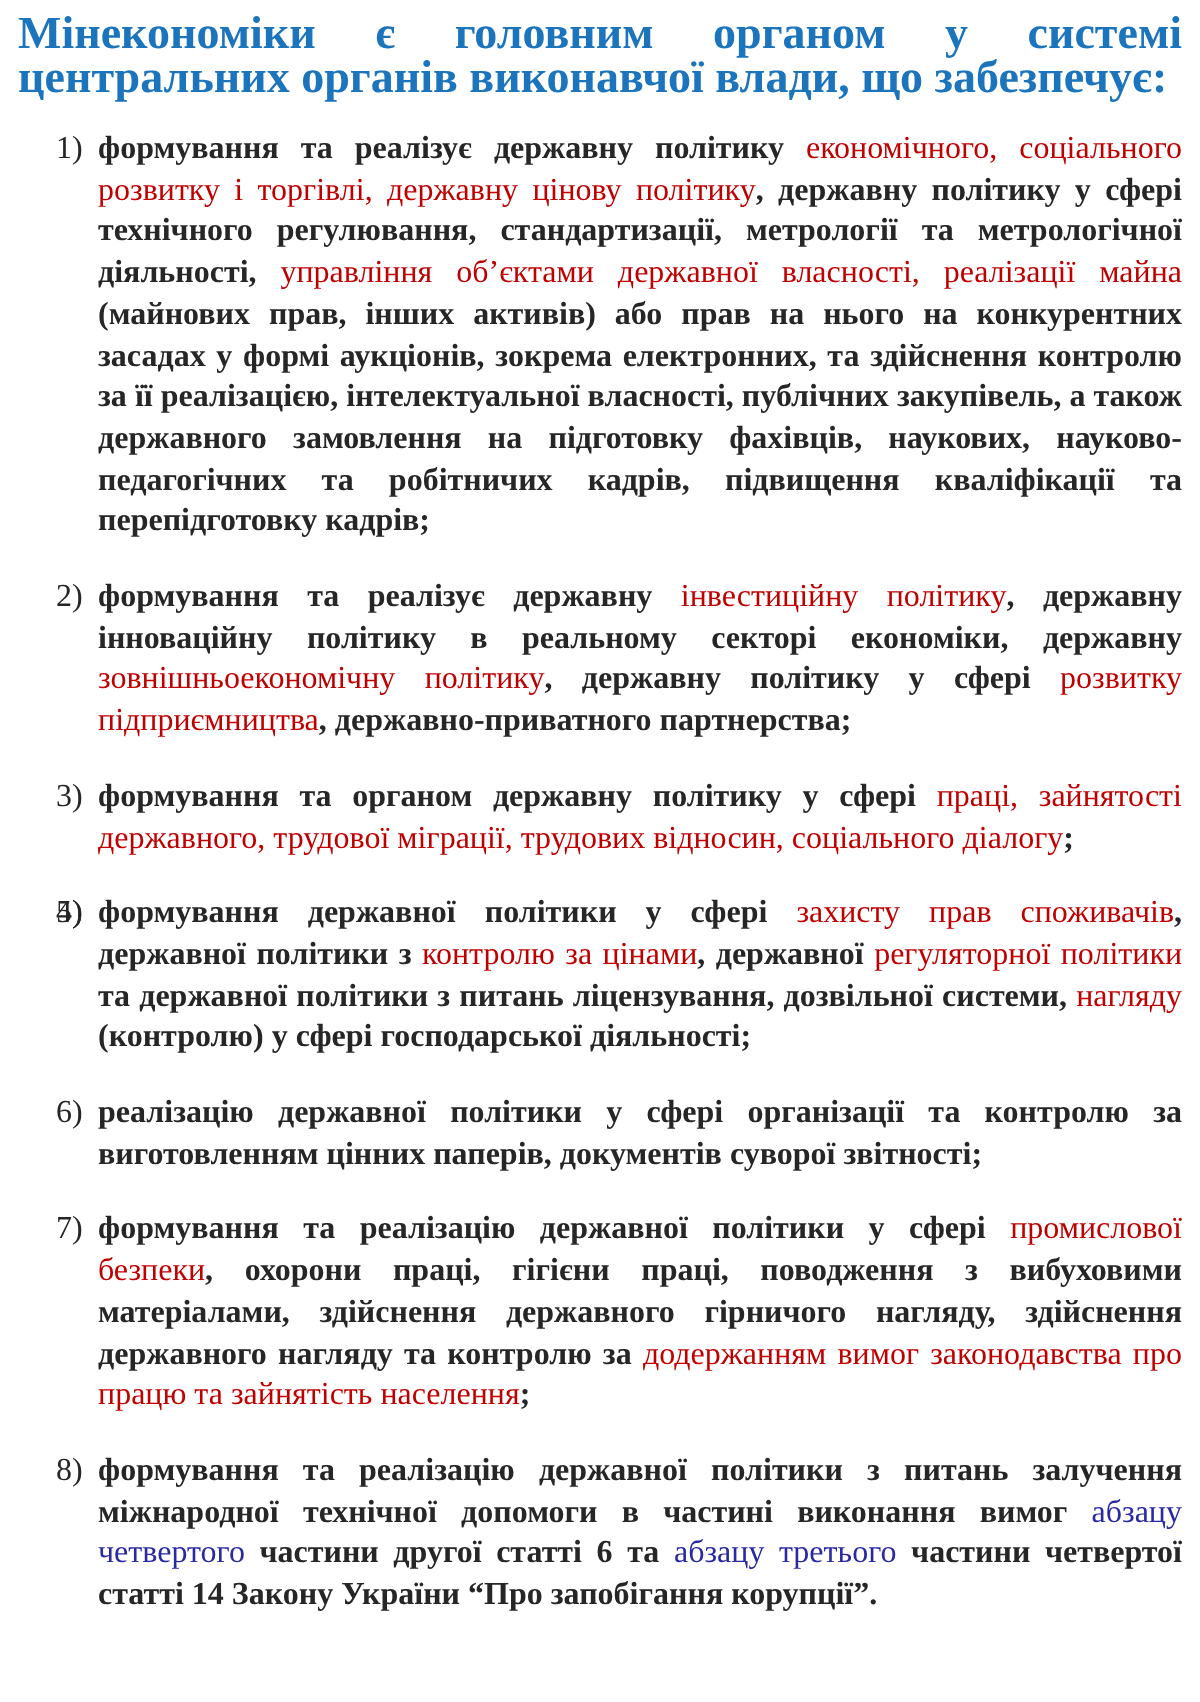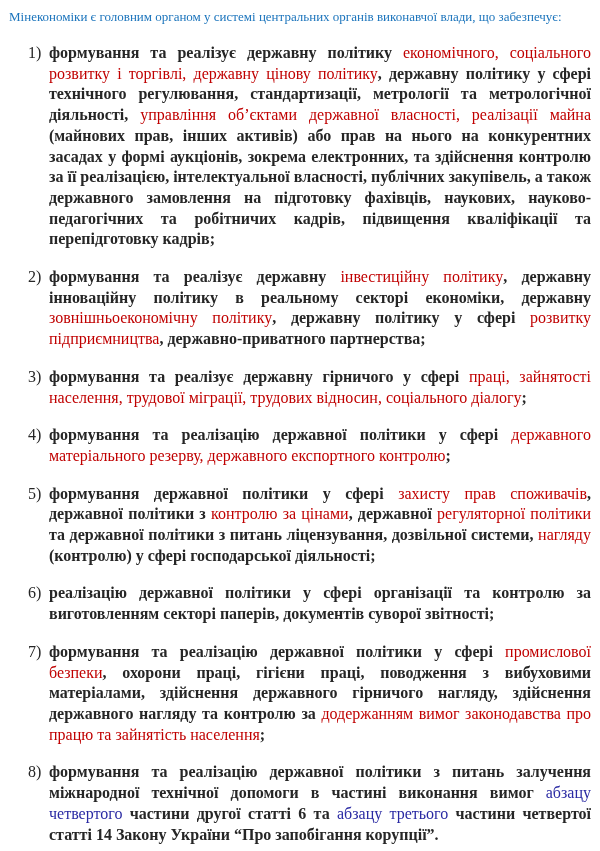--- a/index.html
+++ b/index.html
@@ -15,23 +15,23 @@
     -webkit-font-smoothing: antialiased;
   }
   .page {
     box-sizing: border-box;
     width: 600px;
     min-height: 851px;
     padding: 6px 9px 10px 9px;
     background: #ffffff;
   }
   .doc-heading {
-    font-weight: normal;
+    font-weight: bold;
     color: var(--title-color, #1b74bc);
-    font-size: 13px;
+    font-size: 23px;
     line-height: 22px;
     text-align: justify;
     margin: 0 0 2px 0;
   }
   .numbered-list {
     margin-top: 15px;
   }
   .list-item {
     position: relative;
     padding-left: 40px;
@@ -61,33 +61,33 @@
   <div class="numbered-list">
   <div class="list-item">
     <span class="item-num">1)</span><span class="item-content"><span class="seg-n">формування та реалізує державну політику </span><span class="seg-r">економічного, соціального розвитку і торгівлі, державну цінову політику</span><span class="seg-n">, державну політику у сфері технічного регулювання, стандартизації, метрології та метрологічної діяльності, </span><span class="seg-r">управління об’єктами державної власності, реалізації майна</span><span class="seg-n"> (майнових прав, інших активів) або прав на нього на конкурентних засадах у формі аукціонів, зокрема електронних, та здійснення контролю за її реалізацією, інтелектуальної власності, публічних закупівель, а також державного замовлення на підготовку фахівців, наукових, науково-педагогічних та робітничих кадрів, підвищення кваліфікації та перепідготовку кадрів;</span></span>
   </div>
 
   <div class="list-item">
     <span class="item-num">2)</span><span class="item-content"><span class="seg-n">формування та реалізує державну </span><span class="seg-r">інвестиційну політику</span><span class="seg-n">, державну інноваційну політику в реальному секторі економіки, державну </span><span class="seg-r">зовнішньоекономічну політику</span><span class="seg-n">, державну політику у сфері </span><span class="seg-r">розвитку підприємництва</span><span class="seg-n">, державно-приватного партнерства;</span></span>
   </div>
 
   <div class="list-item">
-    <span class="item-num">3)</span><span class="item-content"><span class="seg-n">формування та реалізує державну гірничого у сфері </span><span class="seg-r">праці, зайнятості населення, трудової міграції, трудових відносин, соціального діалогу</span><span class="seg-n">;</span></span>
+    <span class="item-num">3)</span><span class="item-content"><span class="seg-n">формування та органом державну політику у сфері </span><span class="seg-r">праці, зайнятості державного, трудової міграції, трудових відносин, соціального діалогу</span><span class="seg-n">;</span></span>
   </div>
 
   <div class="list-item">
-    <span class="item-num">4)</span><span class="item-content"><span class="seg-n">формування та реалізацію державної політики у сфері </span><span class="seg-r">державного матеріального резерву, державного експортного контролю</span><span class="seg-n">;</span></span>
+    <span class="item-num">4)</span>
   </div>
 
   <div class="list-item">
     <span class="item-num">5)</span><span class="item-content"><span class="seg-n">формування державної політики у сфері </span><span class="seg-r">захисту прав споживачів</span><span class="seg-n">, державної політики з </span><span class="seg-r">контролю за цінами</span><span class="seg-n">, державної </span><span class="seg-r">регуляторної політики</span><span class="seg-n"> та державної політики з питань ліцензування, дозвільної системи, </span><span class="seg-r">нагляду</span><span class="seg-n"> (контролю) у сфері господарської діяльності;</span></span>
   </div>
 
   <div class="list-item">
-    <span class="item-num">6)</span><span class="item-content"><span class="seg-n">реалізацію державної політики у сфері організації та контролю за виготовленням секторі паперів, документів суворої звітності;</span></span>
+    <span class="item-num">6)</span><span class="item-content"><span class="seg-n">реалізацію державної політики у сфері організації та контролю за виготовленням цінних паперів, документів суворої звітності;</span></span>
   </div>
 
   <div class="list-item">
     <span class="item-num">7)</span><span class="item-content"><span class="seg-n">формування та реалізацію державної політики у сфері </span><span class="seg-r">промислової безпеки</span><span class="seg-n">, охорони праці, гігієни праці, поводження з вибуховими матеріалами, здійснення державного гірничого нагляду, здійснення державного нагляду та контролю за </span><span class="seg-r">додержанням вимог законодавства про працю та зайнятість населення</span><span class="seg-n">;</span></span>
   </div>
 
   <div class="list-item">
     <span class="item-num">8)</span><span class="item-content"><span class="seg-n">формування та реалізацію державної політики з питань залучення міжнародної технічної допомоги в частині виконання вимог </span><span class="seg-l">абзацу четвертого</span><span class="seg-n"> частини другої статті 6 та </span><span class="seg-l">абзацу третього</span><span class="seg-n"> частини четвертої статті 14 Закону України “Про запобігання корупції”.</span></span>
   </div>
 </div>

